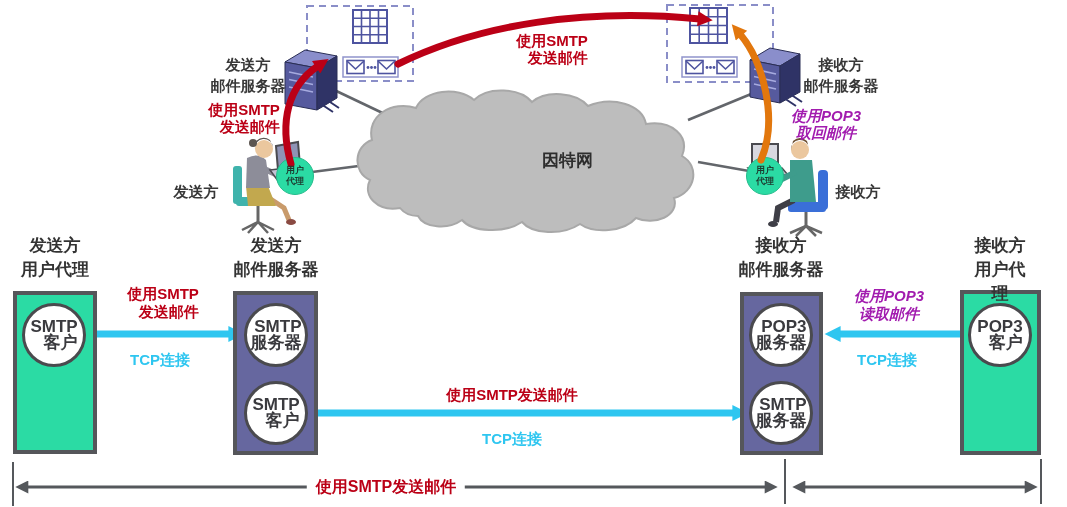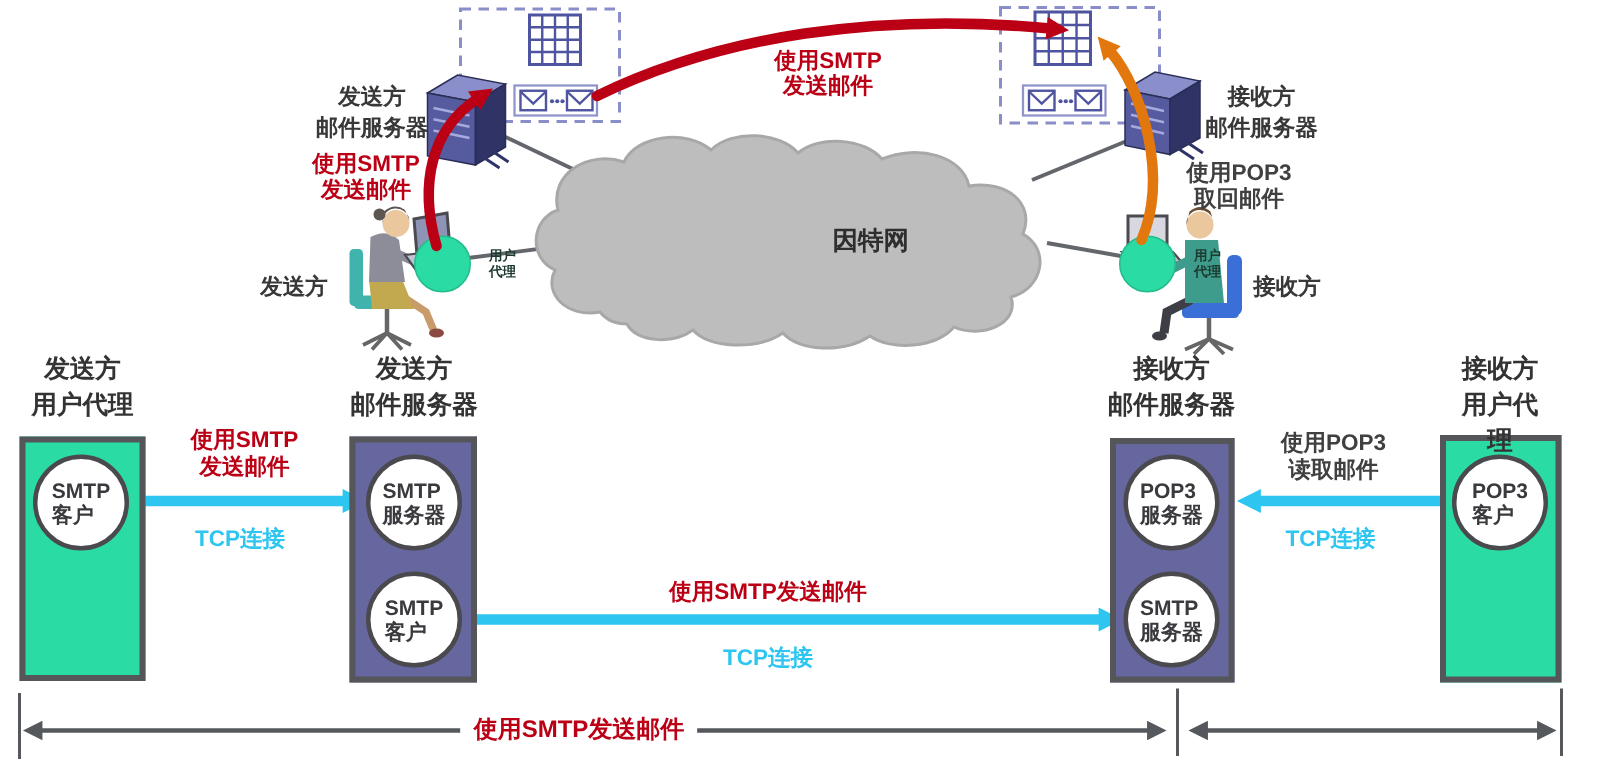--- a/index.html
+++ b/index.html
@@ -7,35 +7,35 @@
     position:relative;width:1067px;height:507px;background:#fff;overflow:hidden;
     font-family:"Liberation Sans","DejaVu Sans",sans-serif;
   }
   #gfx{position:absolute;left:0;top:0;z-index:1;}
   .lbl{
     position:absolute;z-index:3;transform:translateX(-50%);
     white-space:pre-line;text-align:center;font-weight:bold;color:#383838;
     line-height:21px;font-size:15px;
   }
   .col-header{font-size:17px;line-height:24px;color:#333;}
-  .red{color:#BB0016;}
-  .orange{color:#404040;}
+  .red{color:#BB0016;text-align:right;}
+  .orange{color:#a21caf;font-style:italic;}
   .cyan{color:#2EC6F0;text-align:center;}
   .cloud-lbl{font-size:17px;color:#2e2e2e;}
-  .ua-lbl{font-size:9px;line-height:10.5px;color:#1d3a2f;margin-left:40px;}
+  .ua-lbl{font-size:9px;line-height:10.5px;color:#1d3a2f;}
   .measure-lbl{font-size:16px;background:#fff;padding:0 9px;line-height:20px;}
   .box{position:absolute;z-index:2;box-sizing:border-box;border:4px solid #55565A;}
   .box.green{background:#2BDBA4;}
   .box.purple{background:#66679F;}
   .proto-circle{
     position:absolute;z-index:2;box-sizing:border-box;width:64px;height:64px;
     border-radius:50%;background:#fff;border:3.5px solid #4A4A4E;
     display:flex;align-items:center;justify-content:center;
-    font-weight:bold;font-size:14px;line-height:16px;color:#3A3A3E;
-    white-space:pre-line;text-align:left;
+    font-weight:bold;font-size:17px;line-height:16px;color:#3A3A3E;
+    white-space:pre-line;text-align:right;
   }
 </style>
 </head>
 <body>
 
 <div id="canvas">
 
   <svg id="gfx" width="1067" height="507" viewBox="0 0 1067 507">
     <defs>
       <marker id="ah-red" viewBox="0 0 10 10" refX="1.5" refY="5" markerWidth="17" markerHeight="15" orient="auto" markerUnits="userSpaceOnUse">
@@ -226,19 +226,19 @@
   <div class="lbl" style="left:841px;top:54px;">接收方
 邮件服务器</div>
   <div class="lbl" style="left:196px;top:181px;">发送方</div>
   <div class="lbl" style="left:858px;top:181px;">接收方</div>
   <div class="lbl red" style="left:244px;top:101px;line-height:17px;">使用SMTP
 发送邮件</div>
   <div class="lbl red" style="left:552px;top:32px;line-height:17px;">使用SMTP
 发送邮件</div>
   <div class="lbl orange" style="left:826px;top:107px;line-height:17px;">使用POP3
 取回邮件</div>
-  <div class="lbl cloud-lbl" style="left:557px;top:150px;padding-left:47px;">因特网</div>
+  <div class="lbl cloud-lbl" style="left:544px;top:150px;padding-left:47px;">因特网</div>
   <div class="lbl ua-lbl" style="left:295px;top:165px;">用户
 代理</div>
   <div class="lbl ua-lbl" style="left:765px;top:165px;">用户
 代理</div>
 
 </div>
 
 </body></html>

